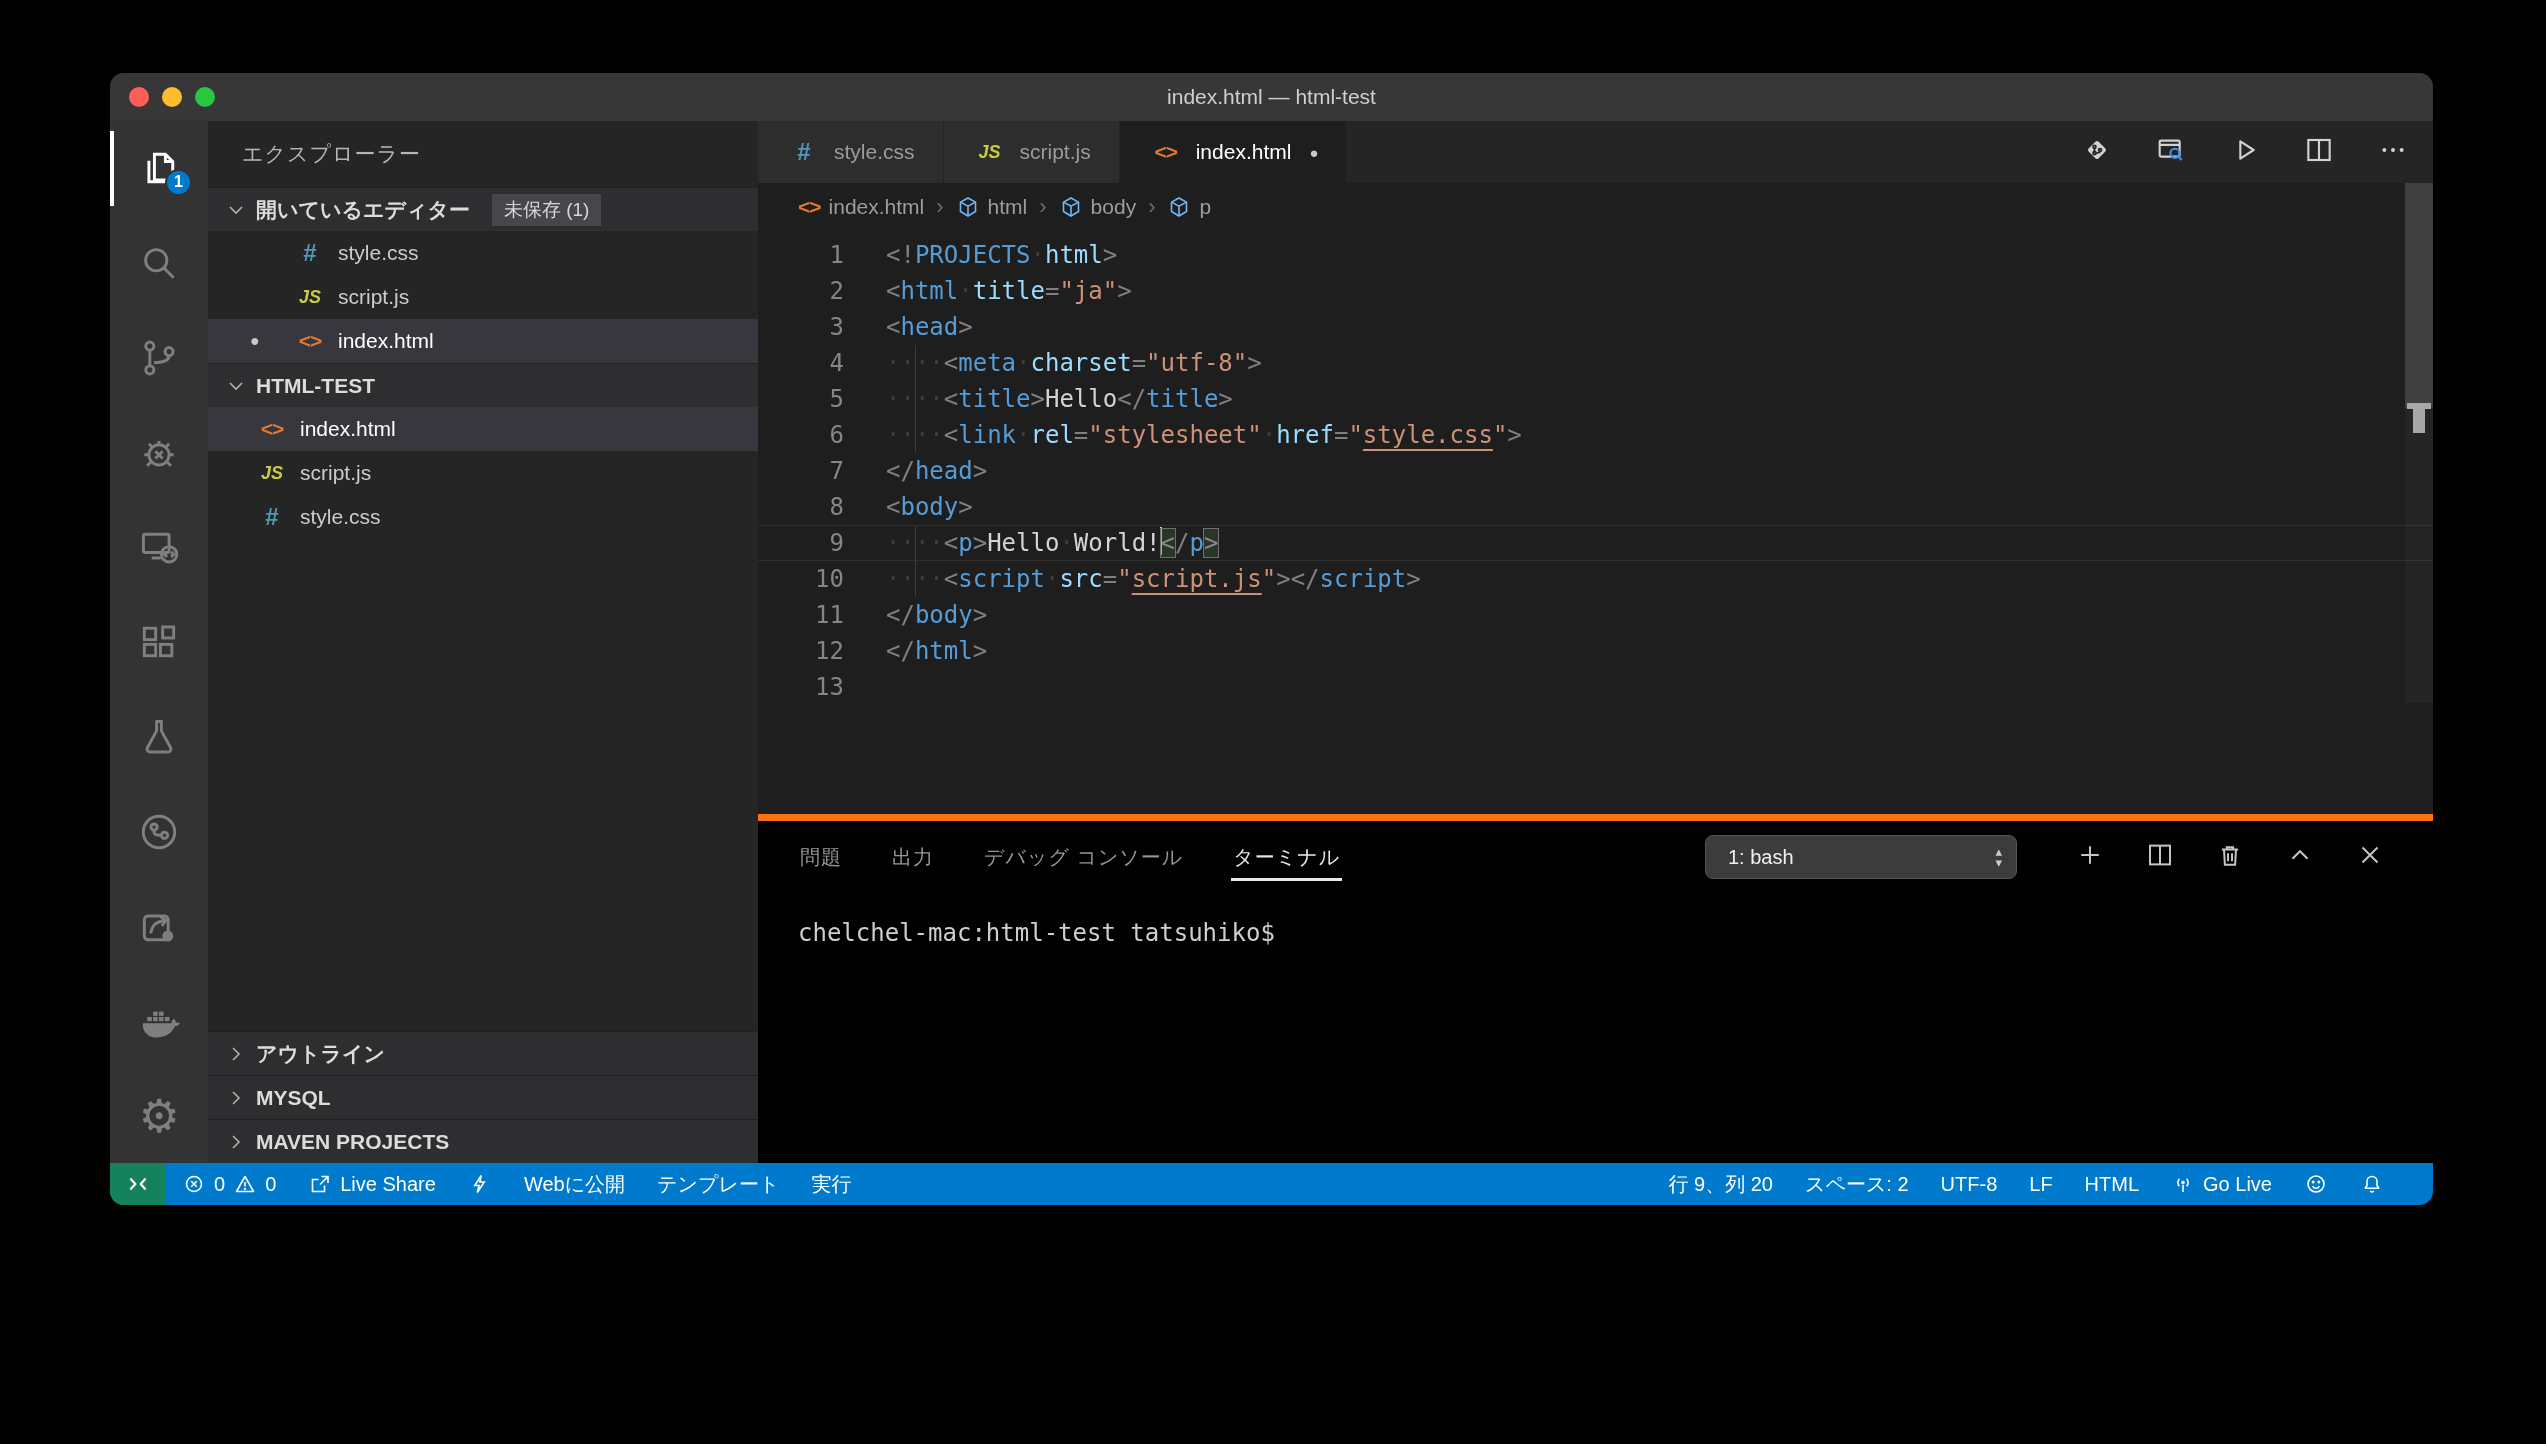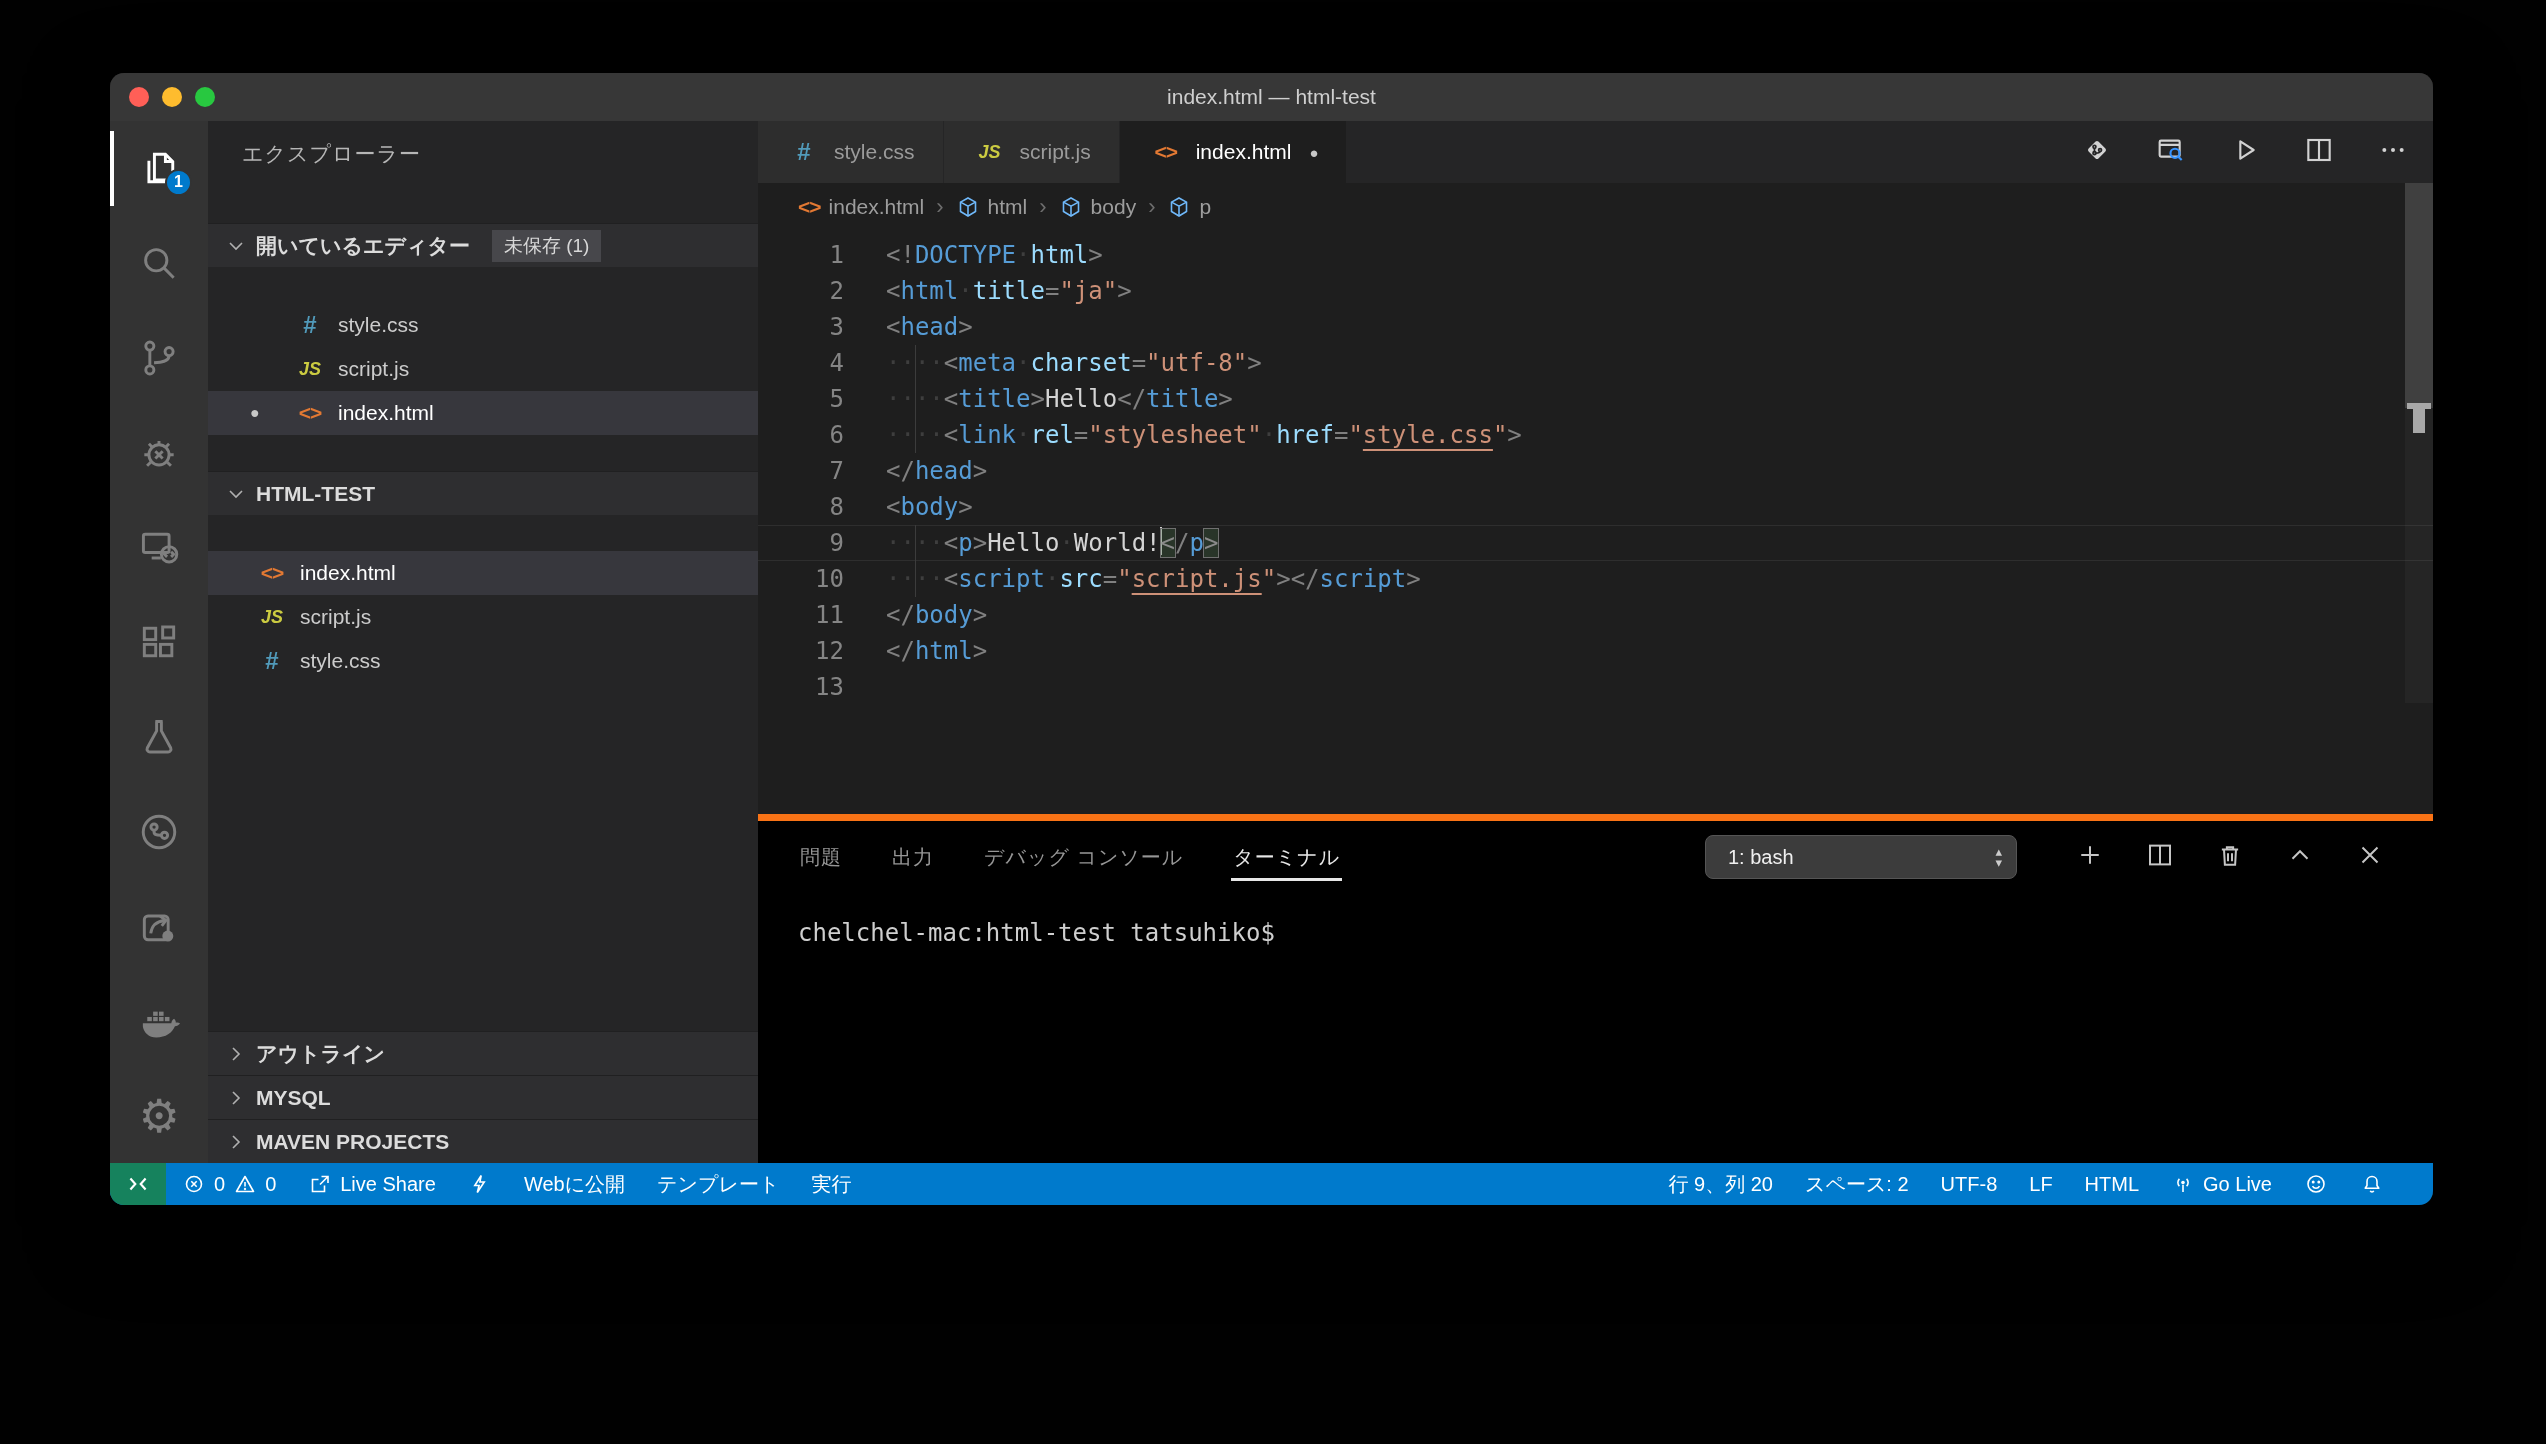--- a/index.html
+++ b/index.html
@@ -23,21 +23,21 @@
     color:#7f7f7f; position:relative; }
   .activity-item.active { color:#ffffff; }
   .activity-item.active::before { content:""; position:absolute; left:0; top:10px; bottom:10px; width:4px; background:#ffffff; }
   .activity-item svg { width:44px; height:44px; }
   .activity-item .glyph { font-size:46px; line-height:1; }
   .activity-spacer { flex:1; }
   .act-badge { position:absolute; right:16px; bottom:20px; min-width:27px; height:27px; border-radius:14px;
     background:#007acc; color:#fff; font-size:16px; font-weight:bold; display:flex; align-items:center;
     justify-content:center; border:2px solid #333; }
   
-  .sidebar { width:550px; background:#252526; flex:none; display:flex; flex-direction:column; color:#cccccc; font-size:21px;gap:36px; }
+  .sidebar { width:550px; background:#252526; flex:none; display:flex; flex-direction:column; color:#cccccc; font-size:21px; }
   .sidebar-title { height:66px; display:flex; align-items:center; padding-left:34px; color:#b6b6b6; letter-spacing:1px; }
   .section-header { height:44px; display:flex; align-items:center; padding-left:16px; gap:8px;
     background:#2e2e30; border-top:1px solid #202021; font-weight:bold; color:#dcdcdc; }
   .section-header svg { width:24px; height:24px; color:#b0b0b0; flex:none; }
   .badge { background:#47474b; color:#d8d8d8; font-weight:normal; font-size:19px; padding:3px 12px; margin-left:14px; border-radius:0; }
   .list-item { height:44px; display:flex; align-items:center; gap:10px; padding-left:84px; position:relative; }
   .tree .list-item { padding-left:46px; }
   .list-item.selected { background:#37373d; color:#ffffff; }
   .mod-dot { position:absolute; left:42px; color:#c8c8c8; font-size:16px; }
   .fi { width:36px; display:inline-flex; justify-content:center; font-weight:bold; flex:none; }
@@ -389,21 +389,21 @@
             <span style="display: inline-flex; align-items: center;">
               <svg viewBox="0 0 24 24" fill="none" stroke="currentColor" stroke-width="1.6" style="color:#6fb8f9">
                 <path d="M12 3l7.5 4.1v9.4L12 21l-7.5-4.5V7.1z"></path>
                 <path d="M4.5 7.1L12 11.2l7.5-4.1M12 11.2V21"></path>
               </svg>
             </span>
             <span>p</span>
           </span>
         </div>
       <div class="code" id="code">
-          <div class="code-line"><span class="ln">1</span><span class="code-text"><span class="tk-p">&lt;!</span><span class="tk-t">DOCTYPE</span><span class="tk-w">·</span><span class="tk-a">html</span><span class="tk-p">&gt;</span></span></div>
+          <div class="code-line"><span class="ln">1</span><span class="code-text"><span class="tk-p">&lt;!</span><span class="tk-t">PROJECTS</span><span class="tk-w">·</span><span class="tk-a">html</span><span class="tk-p">&gt;</span></span></div>
           <div class="code-line"><span class="ln">2</span><span class="code-text"><span class="tk-p">&lt;</span><span class="tk-t">html</span><span class="tk-w">·</span><span class="tk-a">title</span><span class="tk-p">=</span><span class="tk-s">"ja"</span><span class="tk-p">&gt;</span></span></div>
           <div class="code-line"><span class="ln">3</span><span class="code-text"><span class="tk-p">&lt;</span><span class="tk-t">head</span><span class="tk-p">&gt;</span></span></div>
           <div class="code-line ind"><span class="ln">4</span><span class="code-text"><span class="tk-w">····</span><span class="tk-p">&lt;</span><span class="tk-t">meta</span><span class="tk-w">·</span><span class="tk-a">charset</span><span class="tk-p">=</span><span class="tk-s">"utf-8"</span><span class="tk-p">&gt;</span></span></div>
           <div class="code-line ind"><span class="ln">5</span><span class="code-text"><span class="tk-w">····</span><span class="tk-p">&lt;</span><span class="tk-t">title</span><span class="tk-p">&gt;</span><span class="tk-x">Hello</span><span class="tk-p">&lt;/</span><span class="tk-t">title</span><span class="tk-p">&gt;</span></span></div>
           <div class="code-line ind"><span class="ln">6</span><span class="code-text"><span class="tk-w">····</span><span class="tk-p">&lt;</span><span class="tk-t">link</span><span class="tk-w">·</span><span class="tk-a">rel</span><span class="tk-p">=</span><span class="tk-s">"stylesheet"</span><span class="tk-w">·</span><span class="tk-a">href</span><span class="tk-p">=</span><span class="tk-s">"</span><span class="tk-u">style.css</span><span class="tk-s">"</span><span class="tk-p">&gt;</span></span></div>
           <div class="code-line"><span class="ln">7</span><span class="code-text"><span class="tk-p">&lt;/</span><span class="tk-t">head</span><span class="tk-p">&gt;</span></span></div>
           <div class="code-line"><span class="ln">8</span><span class="code-text"><span class="tk-p">&lt;</span><span class="tk-t">body</span><span class="tk-p">&gt;</span></span></div>
           <div class="code-line ind current"><span class="ln">9</span><span class="code-text"><span class="tk-w">····</span><span class="tk-p">&lt;</span><span class="tk-t">p</span><span class="tk-p">&gt;</span><span class="tk-x">Hello</span><span class="tk-w">·</span><span class="tk-x">World!</span><span class="cursor"></span><span class="tk-bx">&lt;</span><span class="tk-p">/</span><span class="tk-t">p</span><span class="tk-bx">&gt;</span></span></div>
           <div class="code-line ind"><span class="ln">10</span><span class="code-text"><span class="tk-w">····</span><span class="tk-p">&lt;</span><span class="tk-t">script</span><span class="tk-w">·</span><span class="tk-a">src</span><span class="tk-p">=</span><span class="tk-s">"</span><span class="tk-u">script.js</span><span class="tk-s">"</span><span class="tk-p">&gt;</span><span class="tk-p">&lt;/</span><span class="tk-t">script</span><span class="tk-p">&gt;</span></span></div>
           <div class="code-line"><span class="ln">11</span><span class="code-text"><span class="tk-p">&lt;/</span><span class="tk-t">body</span><span class="tk-p">&gt;</span></span></div>

